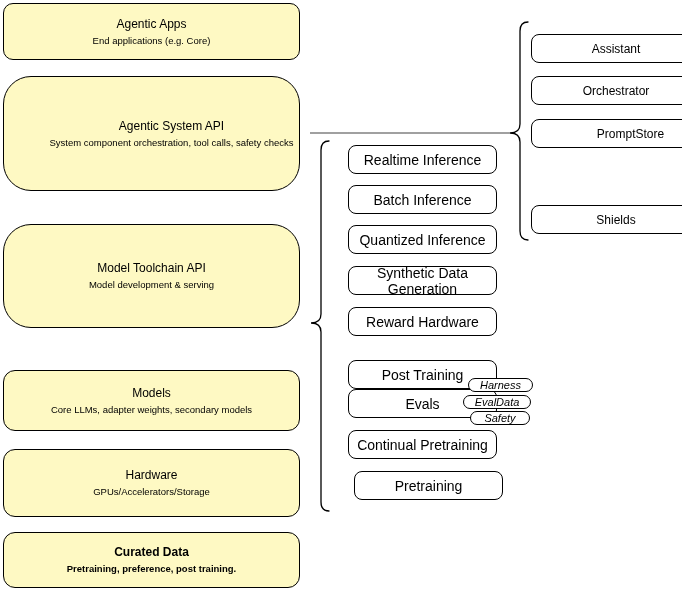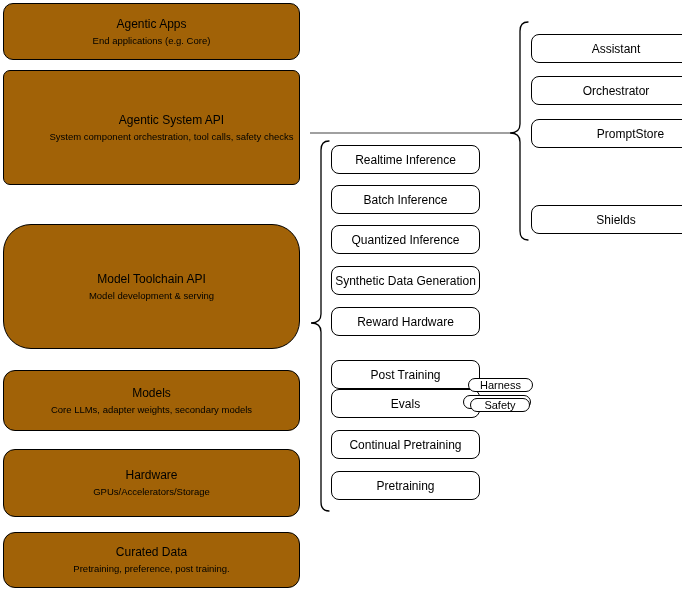--- a/index.html
+++ b/index.html
@@ -10,66 +10,67 @@
     font-family:"Liberation Sans","DejaVu Sans",sans-serif;
     color:#000;
     overflow:hidden;
   }
   .canvas svg{position:absolute;left:0;top:0;pointer-events:none;}
 
   
   .lbox{
     position:absolute;left:3px;width:297px;
     box-sizing:border-box;
-    border:1px solid #000;background:#a16207;
+    border:1px solid #000;background:#fef9c3;
     display:flex;flex-direction:column;justify-content:center;align-items:center;
     text-align:center;
   }
   .lb0{top:3px;height:57px;border-radius:10px;}
-  .lb1{top:70px;height:115px;border-radius:7px;padding-left:40px;}
-  .lb2{top:224px;height:125px;border-radius:28px;}
+  .lb1{top:76px;height:115px;border-radius:28px;padding-left:40px;}
+  .lb2{top:224px;height:104px;border-radius:28px;}
   .lb3{top:370px;height:61px;border-radius:12px;}
   .lb4{top:449px;height:68px;border-radius:12px;}
-  .lb5{top:532px;height:56px;border-radius:12px;}
+  .lb5{top:532px;height:56px;border-radius:12px;font-weight:bold;}
   .t{font-size:12px;line-height:15px;}
   .s{font-size:9.5px;line-height:12px;margin-top:3px;}
 
   
   .mbox{
-    position:absolute;left:331px;width:149px;height:29px;
+    position:absolute;left:348px;width:149px;height:29px;
     box-sizing:border-box;
     border:1px solid #000;border-radius:8px;background:#fff;
     display:flex;justify-content:center;align-items:center;
-    font-size:12px;text-align:center;
+    font-size:14px;text-align:center;
   }
   .m0{top:145px;} .m1{top:185px;} .m2{top:225px;} .m3{top:266px;}
-  .m4{top:307px;} .m5{top:348px;margin-top:12px;} .m6{top:389px;} .m7{top:430px;} .m8{top:471px;}
+  .m4{top:307px;} .m5{top:348px;margin-top:12px;} .m6{top:389px;} .m7{top:430px;} .m8{top:471px;margin-left:6px;}
 
   
   .rbox{
     position:absolute;left:531px;width:170px;height:29px;
     box-sizing:border-box;
     border:1px solid #000;border-radius:8px;background:#fff;
     display:flex;justify-content:center;align-items:center;
     font-size:12px;text-align:center;
   }
   .r0{top:34px;} .r1{top:76px;} .r2{top:119px;padding-left:29px;} .r3{top:162px;} .r4{top:205px;}
 
   
   .oval{
     position:absolute;height:14px;
     box-sizing:border-box;
     border:1px solid #000;border-radius:999px;background:#fff;
     display:flex;justify-content:center;align-items:center;
     font-size:11px;line-height:13px;
     z-index:3;
+    font-style:italic;
   }
   .o0{left:468px;top:378px;width:65px;}
   .o1{left:463px;top:395px;width:68px;}
-  .o2{left:470px;top:398px;width:60px;}
+  .o2{left:470px;top:411px;width:60px;}
 </style>
 </head>
 <body>
 
 <div class="canvas">
 
   <svg width="682" height="591" viewBox="0 0 682 591">
 
     <line x1="310" y1="133" x2="510" y2="133" stroke="#808080" stroke-width="1.4"></line>
 

